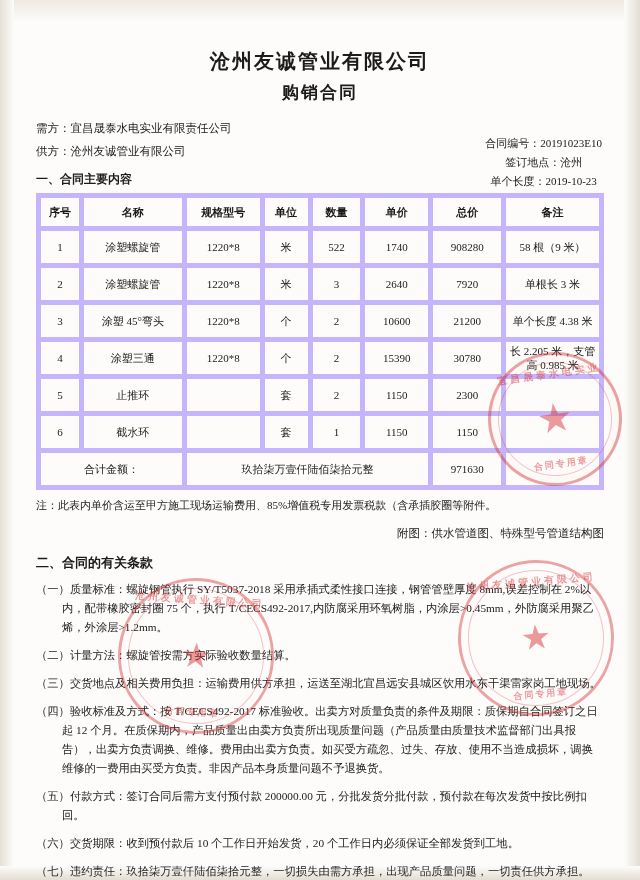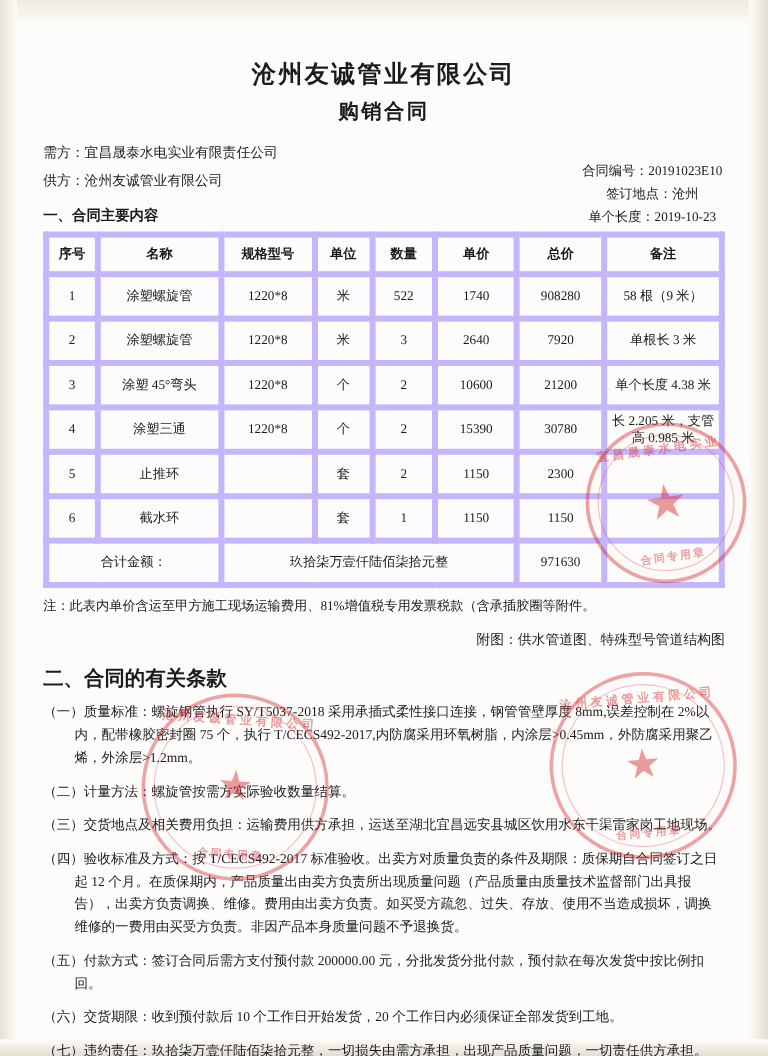--- a/index.html
+++ b/index.html
@@ -120,21 +120,21 @@
     font-size: 11px;
     margin: 7px 0 0 0;
     line-height: 17px;
   }
   .attach {
     font-size: 11.5px;
     margin: 12px 0 0 0;
     text-align: right;
   }
   .clause-head {
-    font-size: 17px;
+    font-size: 13px;
     font-weight: bold;
     margin: 13px 0 8px 0;
   }
   .clause {
     font-size: 11.3px;
     line-height: 19px;
     margin: 0 0 9px 0;
     text-indent: 0;
   }
   .clause .hang {
@@ -301,21 +301,21 @@
         </tr>
         <tr>
           <td colspan="2" class="total-label">合计金额：</td>
           <td colspan="4">玖拾柒万壹仟陆佰柒拾元整</td>
           <td>971630</td>
           <td></td>
         </tr>
       </tbody>
     </table>
 
-    <div class="note">注：此表内单价含运至甲方施工现场运输费用、81%增值税专用发票税款（含承插胶圈等附件。</div>
+    <div class="note">注：此表内单价含运至甲方施工现场运输费用、85%增值税专用发票税款（含承插胶圈等附件。</div>
     <div class="attach">附图：供水管道图、特殊型号管道结构图</div>
 
     <div class="clause-head">二、合同的有关条款</div>
 
     <div class="clause">
       <span class="hang"><span>（一）</span><span>质量标准：</span><span>螺旋钢管执行 SY/T5037-2018 采用承插式柔性接口连接，钢管管壁厚度 8mm,误差控制在 2%以内，配带橡胶密封圈 75 个，执行 T/CECS492-2017,内防腐采用环氧树脂，内涂层&gt;0.45mm，外防腐采用聚乙烯，外涂层&gt;1.2mm。</span></span>
     </div>
 
     <div class="clause">
       <span class="hang"><span>（二）</span><span>计量方法：</span><span>螺旋管按需方实际验收数量结算。</span></span>

